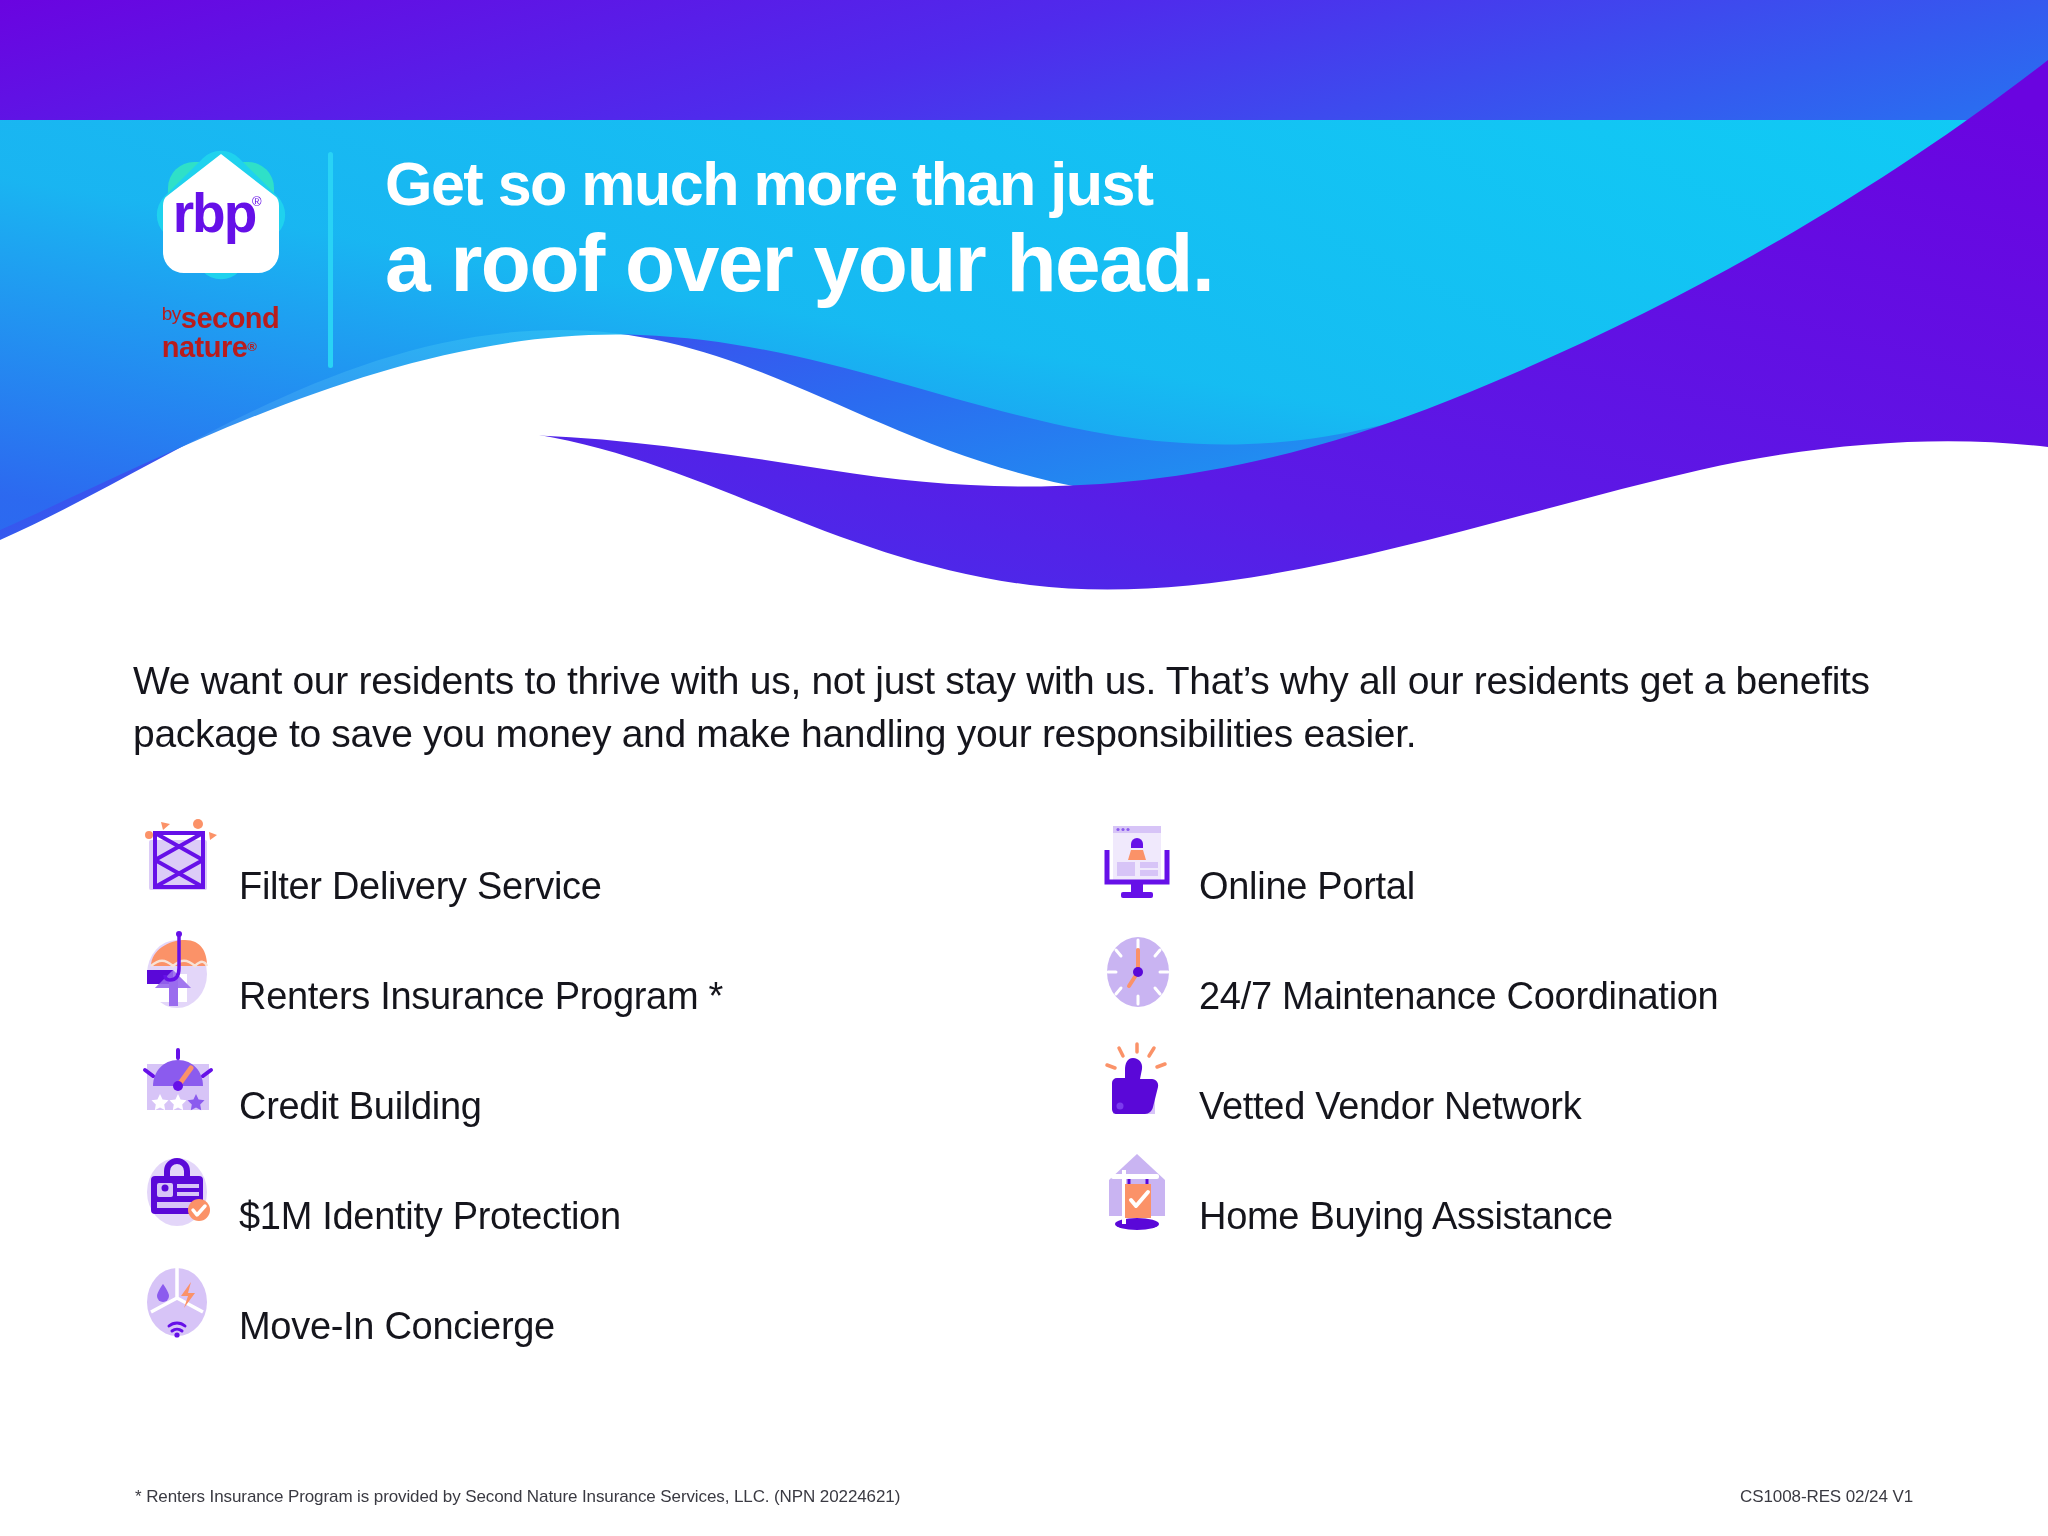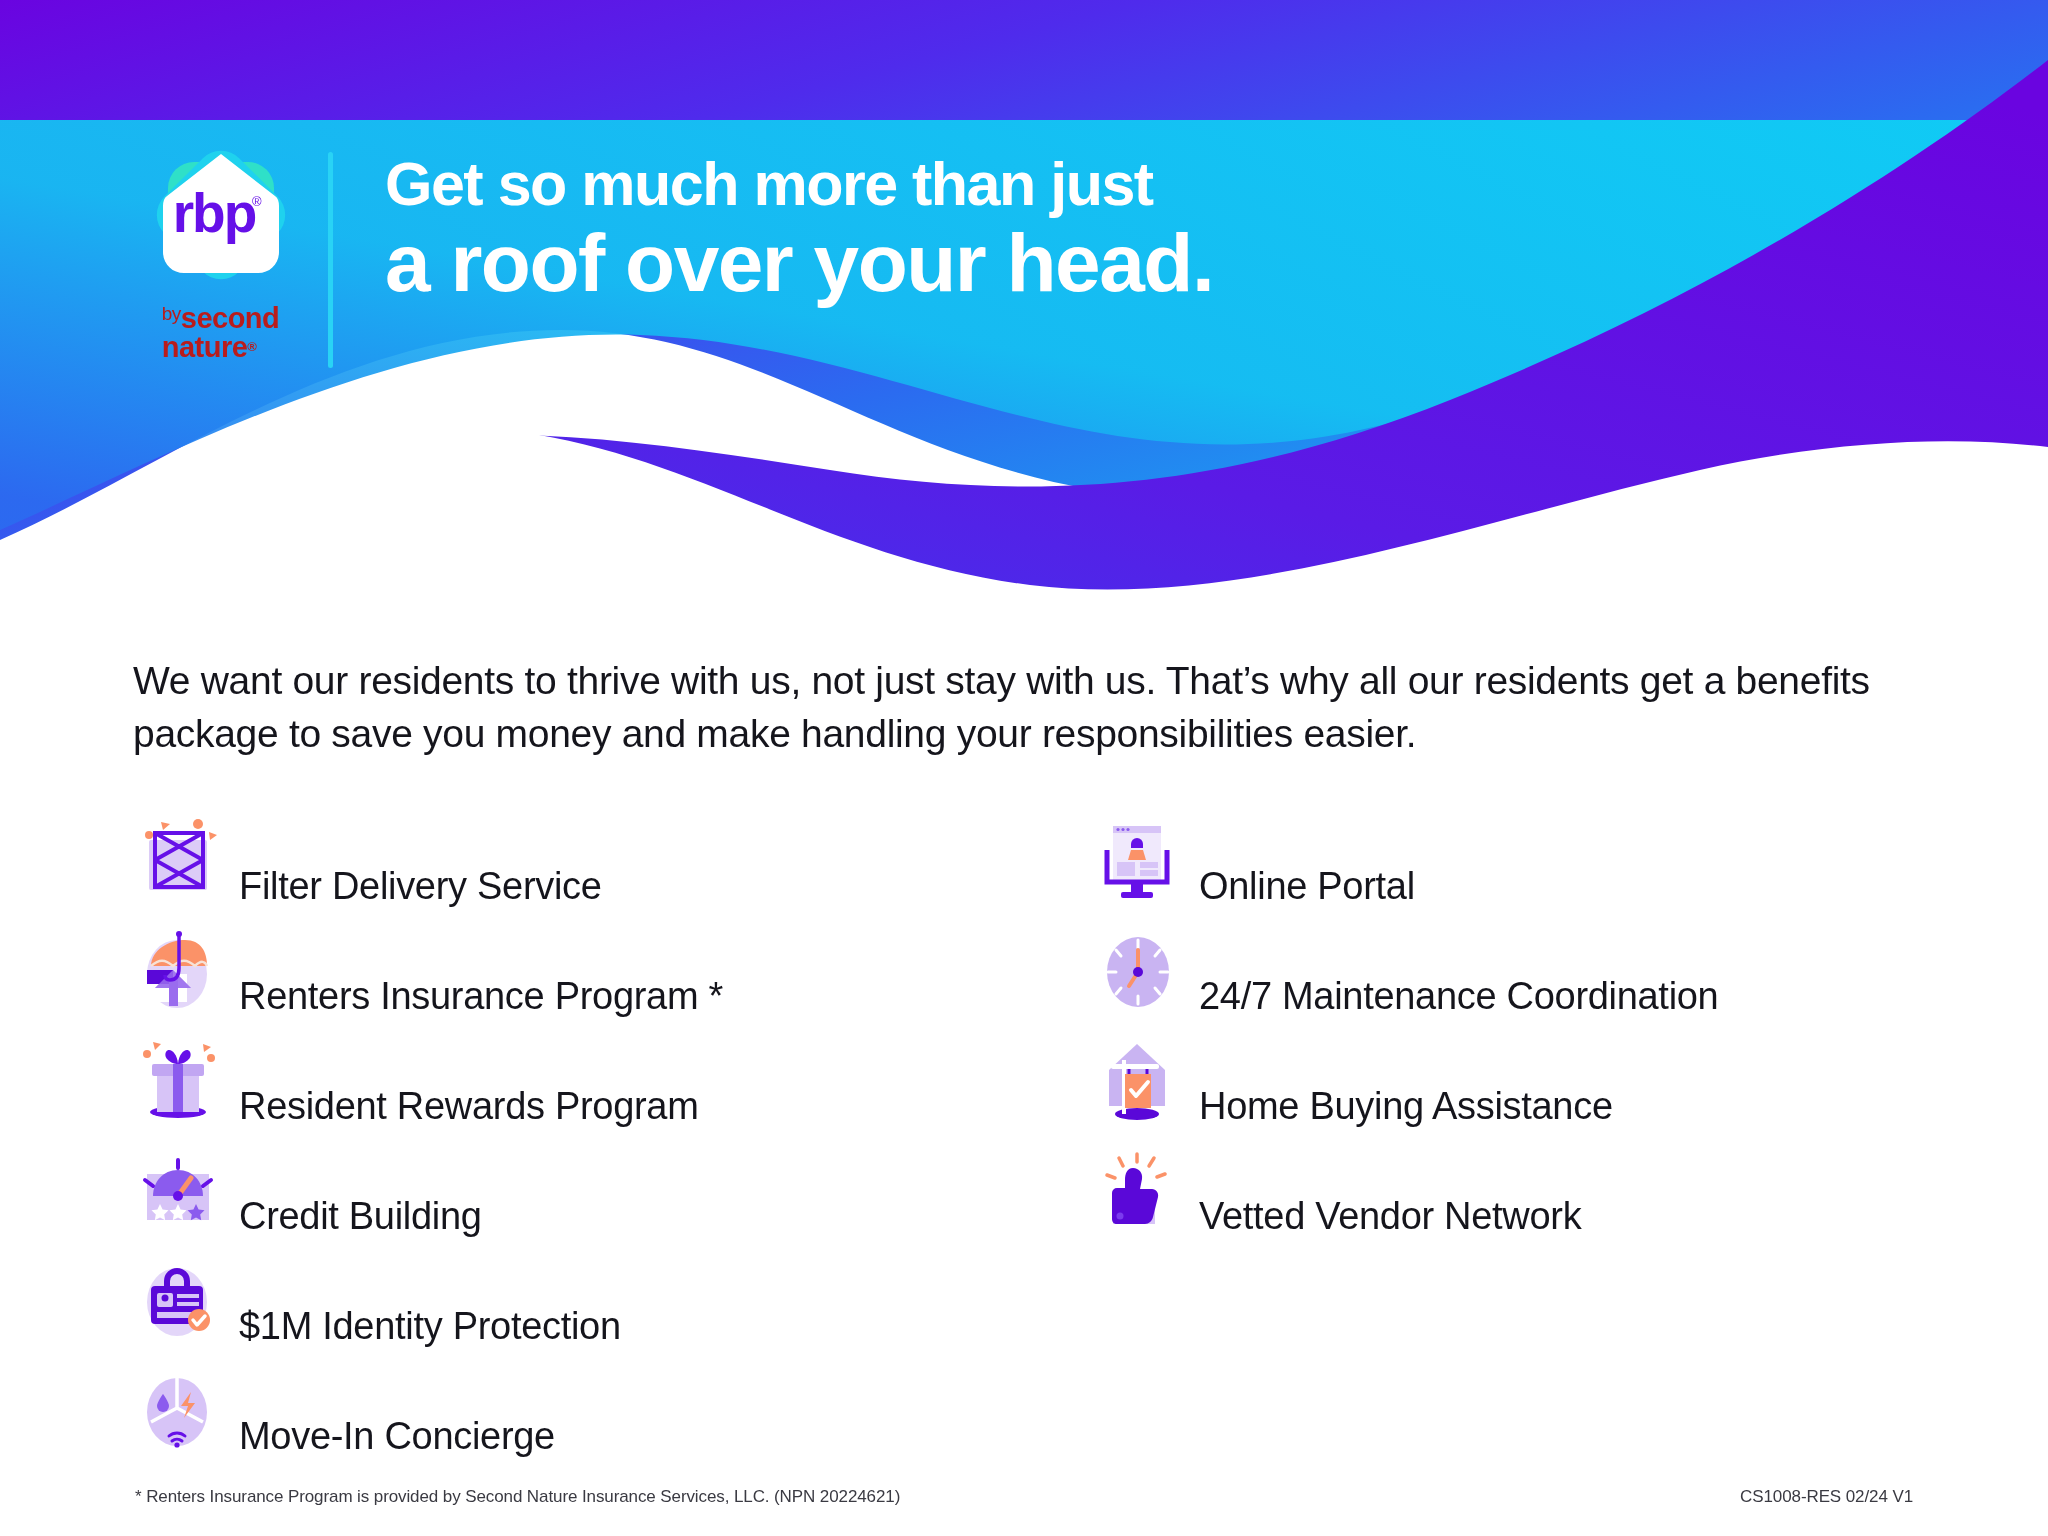--- a/index.html
+++ b/index.html
@@ -185,37 +185,20 @@
           <path d="M18 40 C18 24 36 14 52 14 C68 14 74 26 74 40 Z" fill="#FB9268"></path>
           <path d="M18 40 C26 33 32 33 40 40 C48 33 54 33 62 40 C68 34 72 35 74 40" fill="none" stroke="#F7E2D6" stroke-width="2.5"></path>
           <line x1="46" y1="8" x2="46" y2="42" stroke="#6610E8" stroke-width="3.5"></line>
           <path d="M46 42 q0 12 -9 12 q-5 0 -5 -5" fill="none" stroke="#6610E8" stroke-width="3.5"></path>
           <circle cx="46" cy="8" r="3" fill="#6610E8"></circle>
         </svg>
       </span>
       <span class="blabel">Renters Insurance Program *</span>
     </div>
 
-    <div class="bitem">
-      <span class="bicon">
-        <svg viewBox="0 0 92 92" width="92" height="92">
-          <ellipse cx="45" cy="76" rx="28" ry="6" fill="#6610E8"></ellipse>
-          <rect x="24" y="36" width="42" height="40" fill="#D7C4F7"></rect>
-          <rect x="19" y="28" width="52" height="12" rx="2" fill="#C1A6F2"></rect>
-          <rect x="40" y="28" width="10" height="48" fill="#8B5BEE"></rect>
-          <path d="M45 28 C38 28 30 22 33 16 C36 11 44 16 45 28 Z" fill="#6610E8"></path>
-          <path d="M45 28 C52 28 60 22 57 16 C54 11 46 16 45 28 Z" fill="#6610E8"></path>
-          <circle cx="14" cy="18" r="4" fill="#FB9268"></circle>
-          <circle cx="78" cy="22" r="4" fill="#FB9268"></circle>
-          <path d="M20 6 l8 2 -6 6 z" fill="#FB9268"></path>
-          <path d="M70 8 l8 3 -7 5 z" fill="#FB9268"></path>
-        </svg>
-      </span>
-      <span class="blabel">Resident Rewards Program</span>
-    </div>
 
     <div class="bitem">
       <span class="bicon">
         <svg viewBox="0 0 92 92" width="92" height="92">
           <rect x="14" y="28" width="62" height="46" fill="#D7C4F7"></rect>
           <path d="M45 22 L48 34 L42 34 Z" fill="#6610E8"></path>
           <path d="M45 24 C60 24 70 36 70 50 H20 C20 36 30 24 45 24 Z" fill="#8B5BEE"></path>
           <path d="M20 40 l-8 -6 M70 40 l8 -6 M45 22 v-8" stroke="#6610E8" stroke-width="4" stroke-linecap="round"></path>
           <path d="M45 50 L58 32" stroke="#FB9268" stroke-width="5" stroke-linecap="round"></path>
           <circle cx="45" cy="50" r="5" fill="#6610E8"></circle>
@@ -307,48 +290,48 @@
           <line x1="45" y1="46" x2="36" y2="60" stroke="#FB9268" stroke-width="4" stroke-linecap="round"></line>
           <circle cx="45" cy="46" r="5" fill="#5A08D8"></circle>
         </svg>
       </span>
       <span class="blabel">24/7 Maintenance Coordination</span>
     </div>
 
     <div class="bitem">
       <span class="bicon">
         <svg viewBox="0 0 92 92" width="92" height="92">
-          <path d="M44 8 L72 34 V70 H16 V34 Z" fill="#C9B4F2"></path>
-          <ellipse cx="44" cy="78" rx="22" ry="6" fill="#5A08D8"></ellipse>
-          <rect x="29" y="24" width="4" height="54" fill="#ffffff"></rect>
-          <rect x="18" y="28" width="48" height="5" rx="2" fill="#ffffff"></rect>
-          <line x1="36" y1="33" x2="36" y2="40" stroke="#5A08D8" stroke-width="3"></line>
-          <line x1="54" y1="33" x2="54" y2="40" stroke="#5A08D8" stroke-width="3"></line>
-          <rect x="32" y="38" width="26" height="34" fill="#FB9268"></rect>
-          <path d="M38 54 l5 6 12 -14" fill="none" stroke="#ffffff" stroke-width="4" stroke-linecap="round" stroke-linejoin="round"></path>
-        </svg>
-      </span>
-      <span class="blabel">Home Buying Assistance</span>
-    </div>
-
-    <div class="bitem">
-      <span class="bicon">
-        <svg viewBox="0 0 92 92" width="92" height="92">
           <g stroke="#FB9268" stroke-width="3.5" stroke-linecap="round">
             <line x1="30" y1="20" x2="26" y2="12"></line>
             <line x1="44" y1="16" x2="44" y2="8"></line>
             <line x1="56" y1="20" x2="61" y2="12"></line>
             <line x1="22" y1="32" x2="14" y2="29"></line>
             <line x1="64" y1="31" x2="72" y2="28"></line>
           </g>
           <rect x="20" y="48" width="42" height="30" fill="#D7C4F7"></rect>
           <path d="M40 22 c-6 0 -8 6 -8 12 v8 h-8 a5 5 0 0 0 -5 5 v26 c0 3 2 5 5 5 h28 c4 0 7 -3 8 -7
                    l5 -20 c1 -4 -2 -8 -6 -8 h-12 l2 -10 c1 -6 -3 -11 -9 -11 z" fill="#5A08D8"></path>
           <circle cx="27" cy="70" r="3.5" fill="#7B3BEE"></circle>
         </svg>
       </span>
       <span class="blabel">Vetted Vendor Network</span>
     </div>
+
+    <div class="bitem">
+      <span class="bicon">
+        <svg viewBox="0 0 92 92" width="92" height="92">
+          <path d="M44 8 L72 34 V70 H16 V34 Z" fill="#C9B4F2"></path>
+          <ellipse cx="44" cy="78" rx="22" ry="6" fill="#5A08D8"></ellipse>
+          <rect x="29" y="24" width="4" height="54" fill="#ffffff"></rect>
+          <rect x="18" y="28" width="48" height="5" rx="2" fill="#ffffff"></rect>
+          <line x1="36" y1="33" x2="36" y2="40" stroke="#5A08D8" stroke-width="3"></line>
+          <line x1="54" y1="33" x2="54" y2="40" stroke="#5A08D8" stroke-width="3"></line>
+          <rect x="32" y="38" width="26" height="34" fill="#FB9268"></rect>
+          <path d="M38 54 l5 6 12 -14" fill="none" stroke="#ffffff" stroke-width="4" stroke-linecap="round" stroke-linejoin="round"></path>
+        </svg>
+      </span>
+      <span class="blabel">Home Buying Assistance</span>
+    </div>
   </div>
 </div>
 
 <div class="foot-left">* Renters Insurance Program is provided by Second Nature Insurance Services, LLC. (NPN 20224621)</div>
 <div class="foot-right">CS1008-RES 02/24 V1</div>
 
 </body></html>

